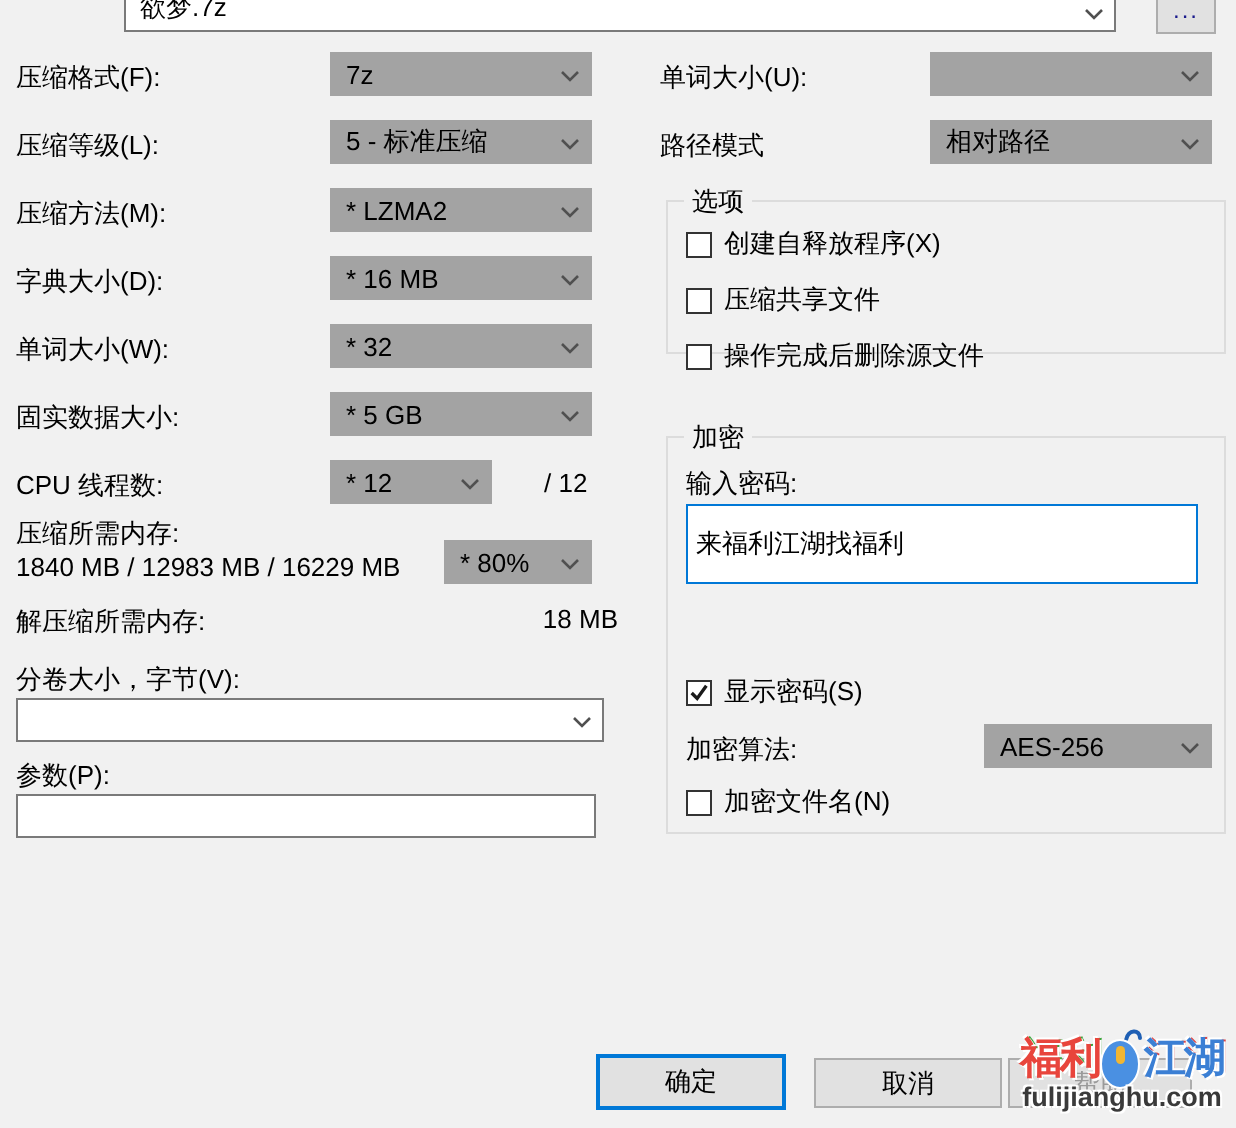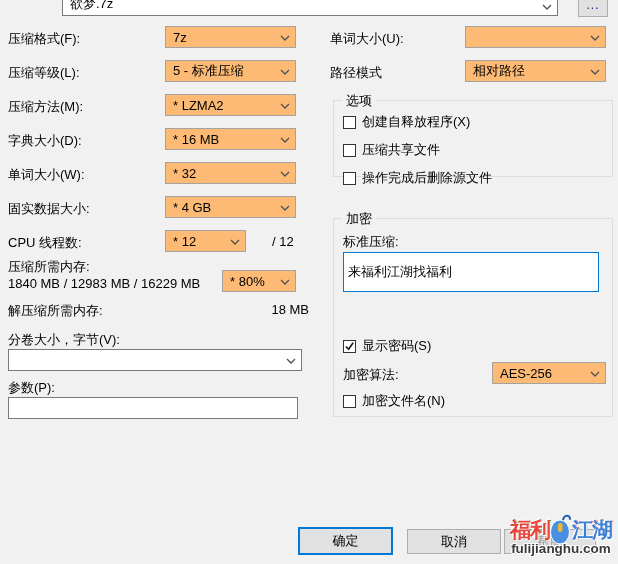--- a/index.html
+++ b/index.html
@@ -7,21 +7,21 @@
     width:618px;height:564px;
     background:#f1f1f1;
     font-family:"Liberation Sans",sans-serif;
     font-size:13px;color:#000;
     position:relative;overflow:hidden;
   }
   .lbl{position:absolute;white-space:nowrap;font-size:13px;color:#000;}
   
   .dd{
     position:absolute;height:22px;box-sizing:border-box;
-    background:#fdba74;border:1px solid #a3a3a3;
+    background:#a3a3a3;border:1px solid #a3a3a3;
     display:flex;align-items:center;
     padding:0 20px 0 7px;font-size:13px;white-space:nowrap;overflow:hidden;
   }
   .dd.white{background:#ffffff;border-color:#7a7a7a;}
   .chev{position:absolute;right:5px;top:8px;line-height:0;}
   
   .txt{
     position:absolute;box-sizing:border-box;height:22px;
     background:#fff;border:1px solid #7a7a7a;
     font-family:"Liberation Sans",sans-serif;font-size:13px;color:#000;
@@ -119,21 +119,21 @@
 <span class="lbl" style="left:8px;top:166px">单词大小(W):</span>
 <div class="dd" style="left:165px;top:162px;width:131px">
   <span>* 32</span>
   <span class="chev"><svg viewBox="0 0 10 6" width="10" height="6">
         <path d="M1 1 L5 5 L9 1" fill="none" stroke="#505050" stroke-width="1.3"></path>
       </svg></span>
 </div>
 
 <span class="lbl" style="left:8px;top:200px">固实数据大小:</span>
 <div class="dd" style="left:165px;top:196px;width:131px">
-  <span>* 4 GB</span>
+  <span>* 5 GB</span>
   <span class="chev"><svg viewBox="0 0 10 6" width="10" height="6">
         <path d="M1 1 L5 5 L9 1" fill="none" stroke="#505050" stroke-width="1.3"></path>
       </svg></span>
 </div>
 
 <span class="lbl" style="left:8px;top:234px">CPU 线程数:</span>
 <div class="dd" style="left:165px;top:230px;width:81px">
   <span>* 12</span>
   <span class="chev"><svg viewBox="0 0 10 6" width="10" height="6">
         <path d="M1 1 L5 5 L9 1" fill="none" stroke="#505050" stroke-width="1.3"></path>
@@ -197,21 +197,21 @@
 <div class="cbrow" style="left:343px;top:169px">
   <span class="cb">
     
   </span>
   <span>操作完成后删除源文件</span>
 </div>
 
 <div class="group" style="left:333px;top:218px;width:280px;height:199px">
   <span class="legend">加密</span>
 </div>
-<span class="lbl" style="left:343px;top:233px">标准压缩:</span>
+<span class="lbl" style="left:343px;top:233px">输入密码:</span>
 <input class="txt focus" style="left: 343px; top: 252px; width: 256px;" type="text" value="来福利江湖找福利">
 
 <div class="cbrow" style="left:343px;top:337px">
   <span class="cb checked">
     <svg viewBox="0 0 12 12" width="11" height="11">
         <path d="M2 6 L5 9 L10 2" fill="none" stroke="#1a1a1a" stroke-width="1.8"></path>
       </svg>
   </span>
   <span>显示密码(S)</span>
 </div>

